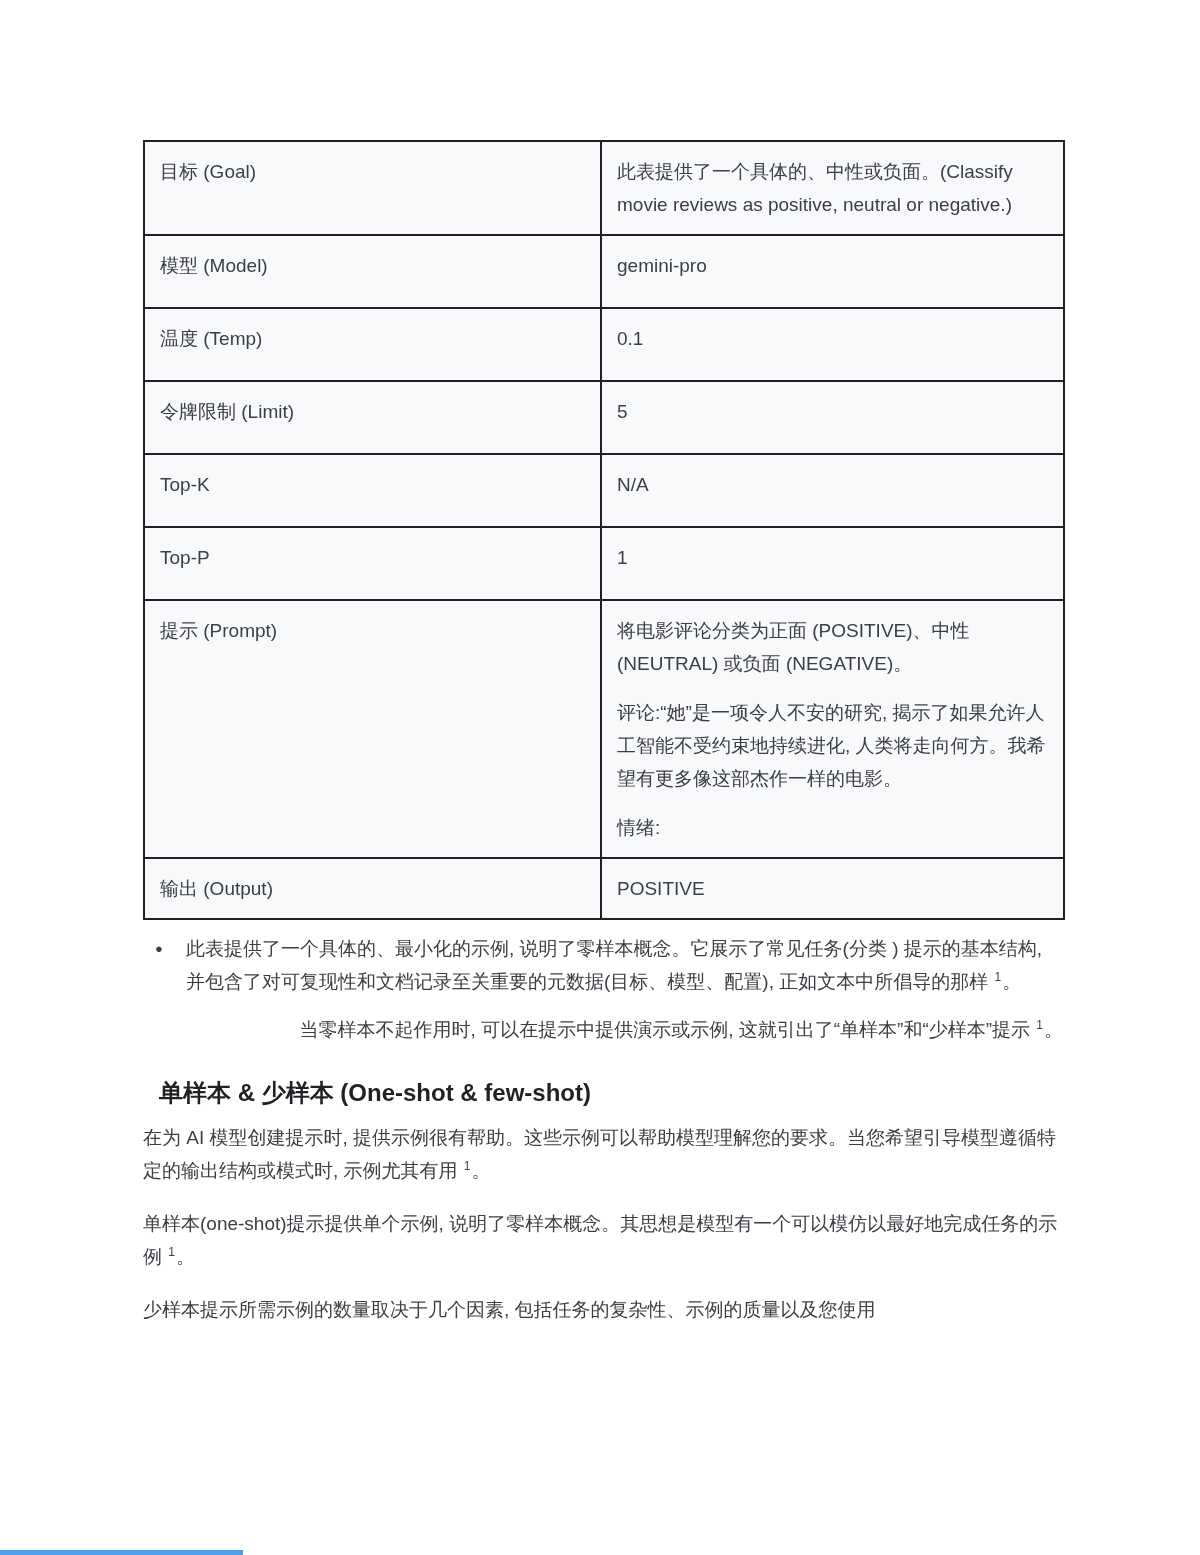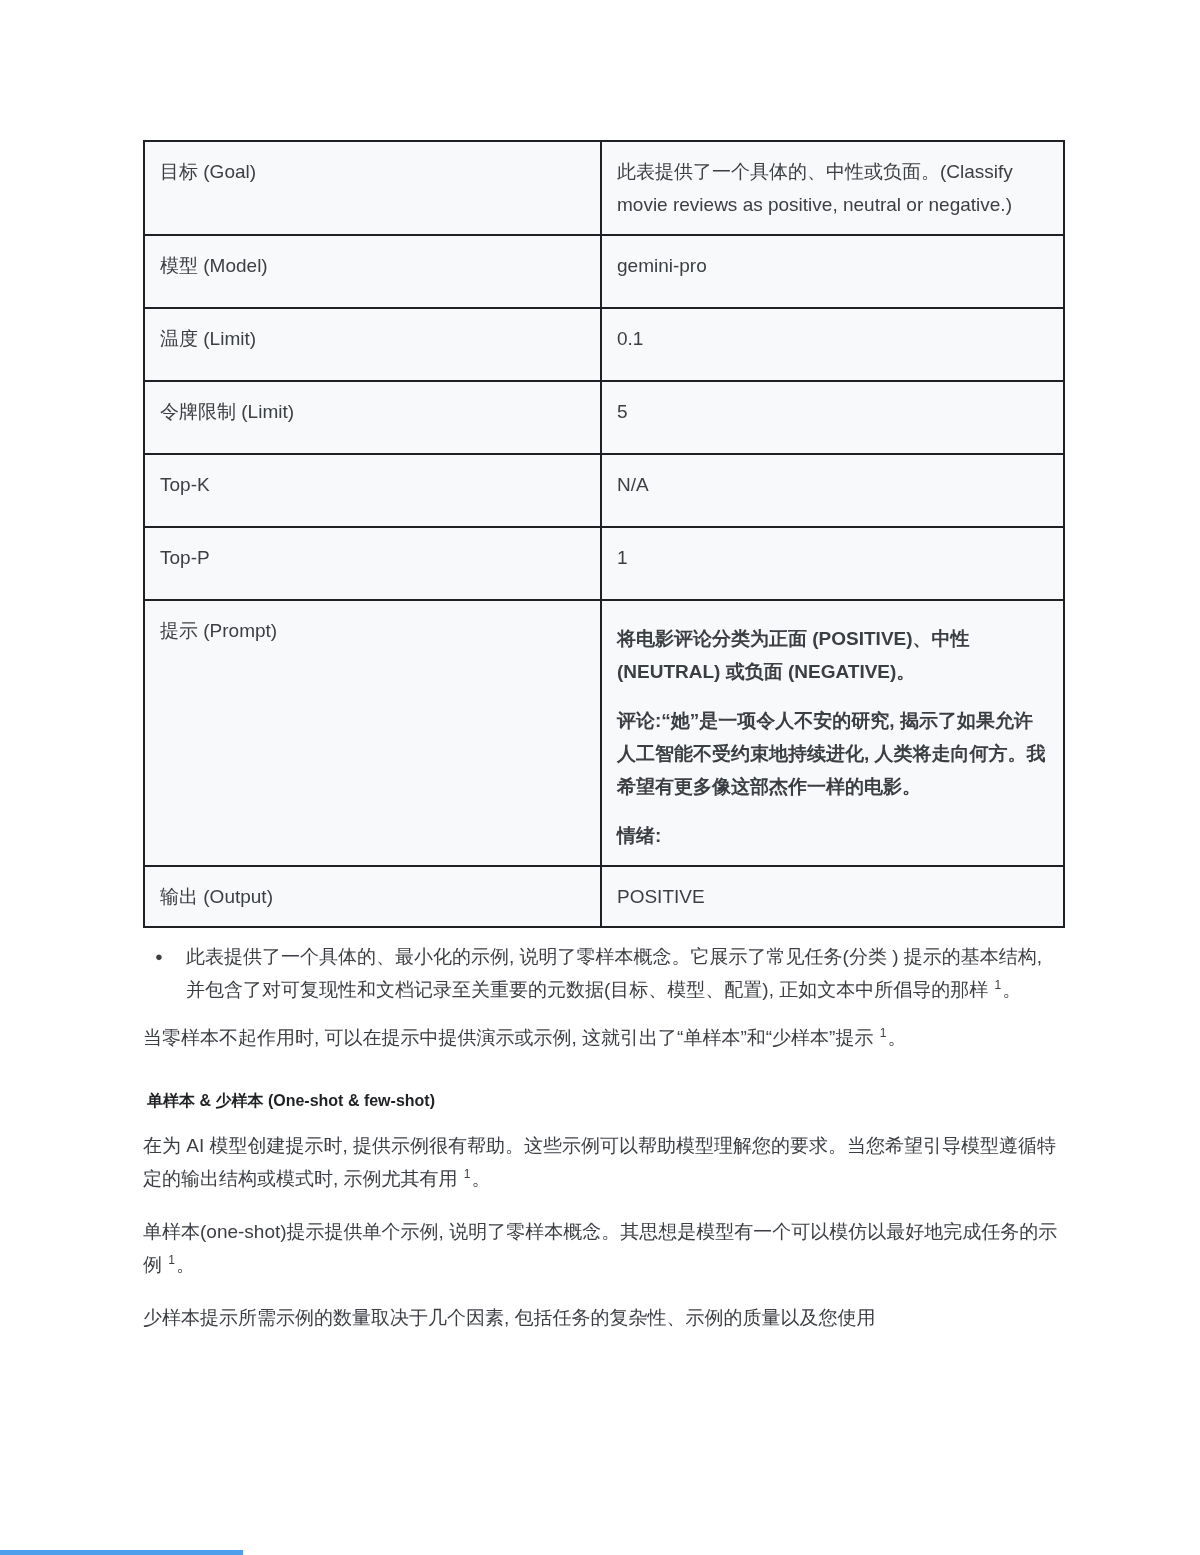--- a/index.html
+++ b/index.html
@@ -21,32 +21,32 @@
     background:#f8f9fa;
     vertical-align:top;
     padding:13px 16px 13px 15px;
     box-sizing:border-box;
   }
   col.c-label { width:457px; }
   col.c-value { width:463px; }
   tr.r-tall { height:88px; }
   tr.r-std  { height:73px; }
   tr.r-out  { height:61px; }
-  td.value-paras p { margin:8px 0 16px 0;font-weight:bold; }
+  td.value-paras p { margin:0 0 16px 0; }
   td.value-paras p:last-child { margin-bottom:0; }
 
   .bullet-item { display:flex; margin-top:12px; }
   .bullet-marker { flex:none; width:43px; padding-left:12px; box-sizing:border-box; font-size:13px; }
   .bullet-text { flex:1; }
 
   .para { margin:20px 0 0 0; }
-  .para-first { margin-top:15px; }
+  .para-first { margin-top:15px;text-align:right; }
   .section-heading {
-    margin:30px 0 0 4px;
-    font-size:16px; font-weight:bold; color:#1f2124;
+    margin:30px 0 0 16px;
+    font-size:24px; font-weight:bold; color:#1f2124;
     line-height:33px;
   }
   .para-after-heading { margin-top:12px; }
 
   sup { font-size:12px; line-height:0; margin:0 1px 0 1px; }
 
   .bottom-bar {
     position:absolute; left:0; bottom:0;
     width:243px; height:5px;
     background:#4d9fec;
@@ -66,21 +66,21 @@
       <tbody>
         <tr class="r-tall">
           <td><span>目标 (Goal)</span></td>
           <td><span>此表提供了一个具体的、中性或负面。(Classify movie reviews as positive, neutral or negative.)</span></td>
         </tr>
         <tr class="r-std">
           <td><span>模型 (Model)</span></td>
           <td><span>gemini-pro</span></td>
         </tr>
         <tr class="r-std">
-          <td><span>温度 (Limit)</span></td>
+          <td><span>温度 (Temp)</span></td>
           <td><span>0.1</span></td>
         </tr>
         <tr class="r-std">
           <td><span>令牌限制 (Limit)</span></td>
           <td><span>5</span></td>
         </tr>
         <tr class="r-std">
           <td><span>Top-K</span></td>
           <td><span>N/A</span></td>
         </tr>

